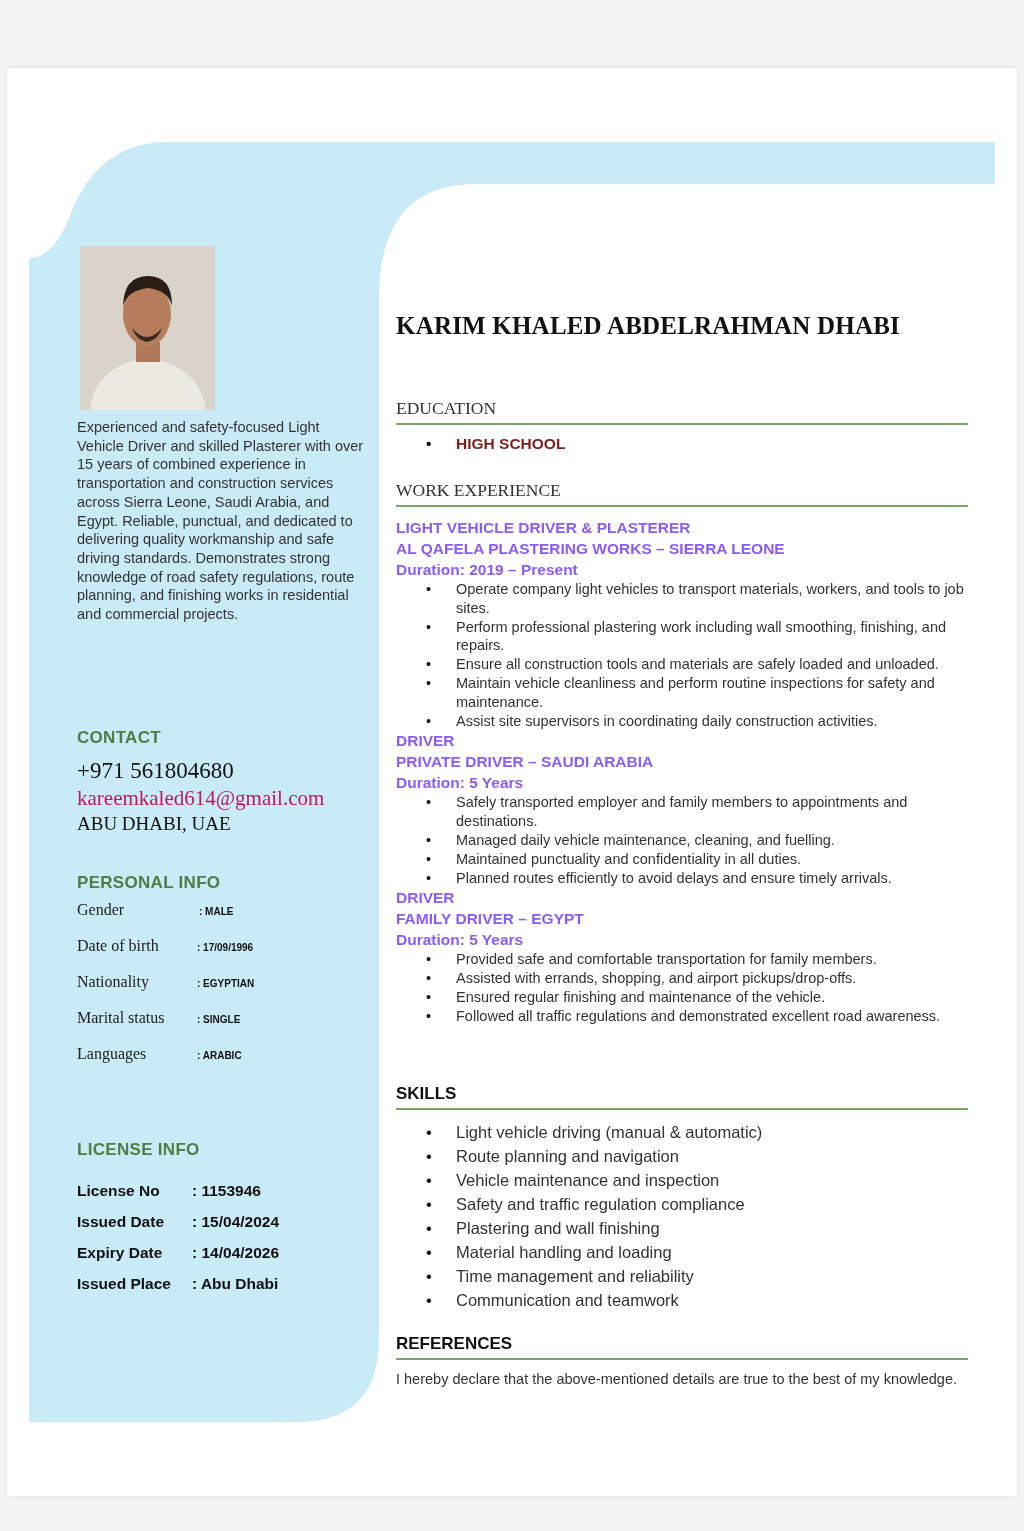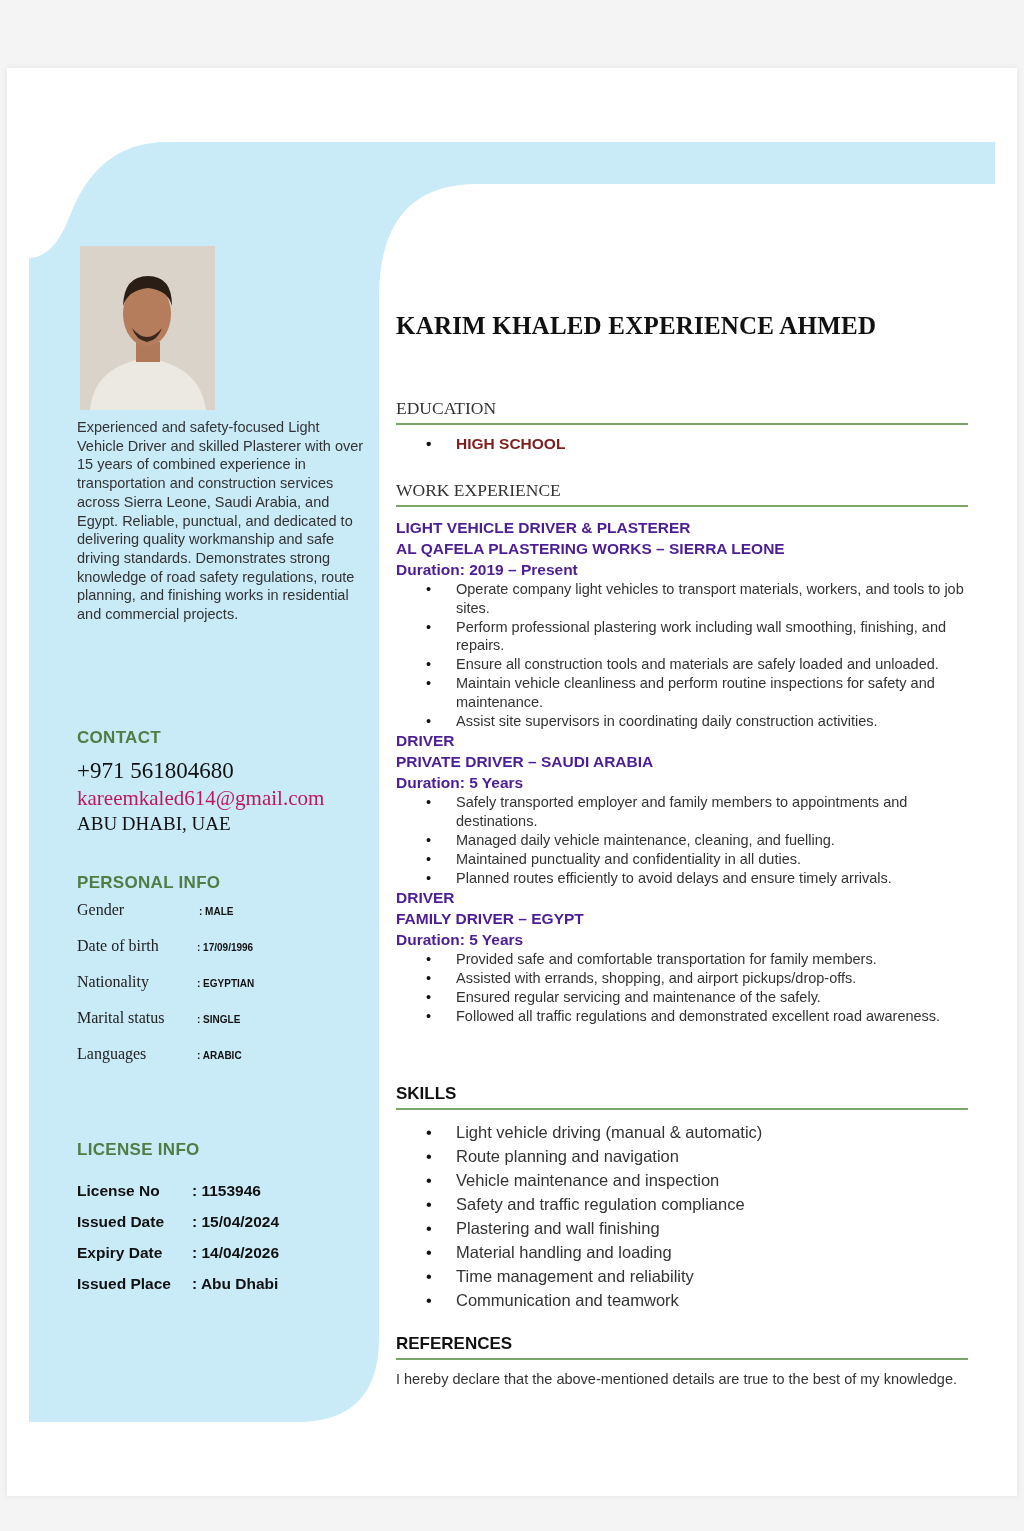--- a/index.html
+++ b/index.html
@@ -19,21 +19,21 @@
   .pi-label { font-family: "Liberation Serif", serif; font-size: 16px; color: #222; width: 120px; }
   .pi-val { font-weight: bold; font-size: 10px; color: #111; }
   .lic-row { display: flex; height: 31px; align-items: flex-start; }
   .lic-label { font-weight: bold; font-size: 15.5px; width: 115px; color: #111; }
   .lic-val { font-weight: bold; font-size: 15.5px; color: #111; }
   .main { position: absolute; left: 389px; width: 572px; }
   .name { font-family: "Liberation Serif", serif; font-weight: bold; font-size: 25px; color: #111; letter-spacing: 0.2px; }
   .sec-h { border-bottom: 2px solid #7aa66a; padding-bottom: 4px; }
   .sec-h .t { font-family: "Liberation Serif", serif; font-size: 17.5px; color: #333; }
   .sec-h .t.sans { font-family: "Liberation Sans", sans-serif; font-weight: bold; font-size: 17px; color: #111; }
-  .job-line { font-weight: bold; font-size: 15.5px; line-height: 21px; color: #4c1d95; }
+  .job-line { font-weight: bold; font-size: 15.5px; line-height: 21px; color: #8b5cf6; }
   ul.b { list-style: none; margin-left: 30px; }
   ul.b li { position: relative; padding-left: 30px; font-size: 14.5px; line-height: 18.8px; color: #333; }
   ul.b li::before { content: "•"; position: absolute; left: 0; top: 0; color: #111; }
   ul.skills li { font-size: 16.5px; line-height: 24px; }
   .decl { font-size: 14.5px; line-height: 18.8px; color: #333; }
 </style>
 </head>
 <body>
 
 <div class="page">
@@ -105,21 +105,21 @@
           <span class="lic-val">: 14/04/2026</span>
         </div>
       <div class="lic-row">
           <span class="lic-label">Issued Place</span>
           <span class="lic-val">: Abu Dhabi</span>
         </div>
     </div>
   </div>
 
   <div class="main" style="top:244px;">
-    <div class="name">KARIM KHALED EXPERIENCE AHMED</div>
+    <div class="name">KARIM KHALED ABDELRAHMAN DHABI</div>
   </div>
 
   <div class="main" style="top:330px;">
     <div class="sec-h"><span class="t">EDUCATION</span></div>
     <ul class="b" style="margin-top:10px;">
       <li style="font-weight:bold;color:#7f1d1d;font-size:15.5px;">HIGH SCHOOL</li>
     </ul>
   </div>
 
   <div class="main" style="top:412px;">
@@ -147,21 +147,21 @@
         <li>Planned routes efficiently to avoid delays and ensure timely arrivals.</li>
       </ul>
     </div>
     <div>
       <div class="job-line">DRIVER</div>
       <div class="job-line">FAMILY DRIVER – EGYPT</div>
       <div class="job-line">Duration: 5 Years</div>
       <ul class="b">
         <li>Provided safe and comfortable transportation for family members.</li>
         <li>Assisted with errands, shopping, and airport pickups/drop-offs.</li>
-        <li>Ensured regular servicing and maintenance of the safely.</li>
+        <li>Ensured regular finishing and maintenance of the vehicle.</li>
         <li>Followed all traffic regulations and demonstrated excellent road awareness.</li>
       </ul>
     </div>
   </div>
 
   <div class="main" style="top:1016px;">
     <div class="sec-h"><span class="t sans">SKILLS</span></div>
     <ul class="b skills" style="margin-top:10px;">
       <li>Light vehicle driving (manual &amp; automatic)</li>
       <li>Route planning and navigation</li>

